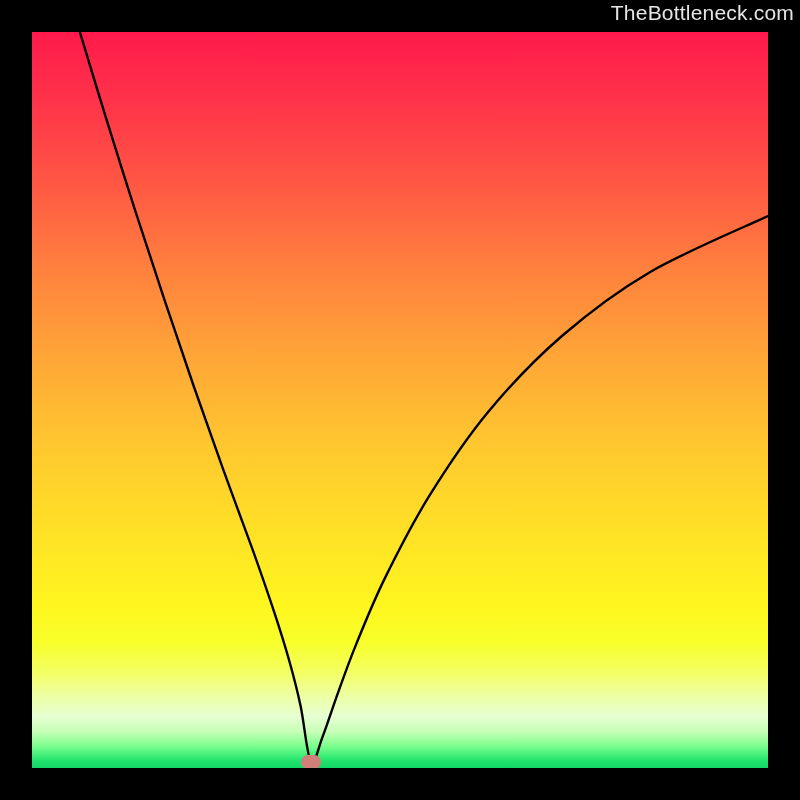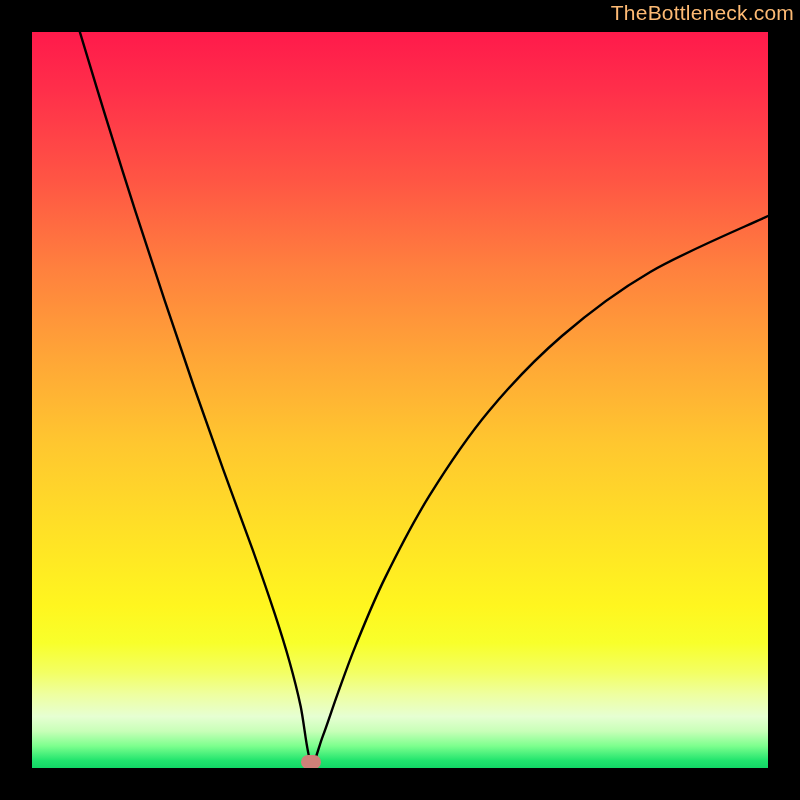--- a/index.html
+++ b/index.html
@@ -57,21 +57,21 @@
     width: 20px;
     height: 14px;
     border-radius: 8px;
     background: #cf8179;
     transform: translate(-50%, -50%);
   }
   .watermark {
     position: absolute;
     top: 1px;
     right: 6px;
-    color: #fdba74;
+    color: #e5e5e5;
     font-size: 21px;
     font-weight: 500;
     letter-spacing: 0.2px;
     user-select: none;
   }
 </style>
 </head>
 <body>
 
 <div class="outer">

